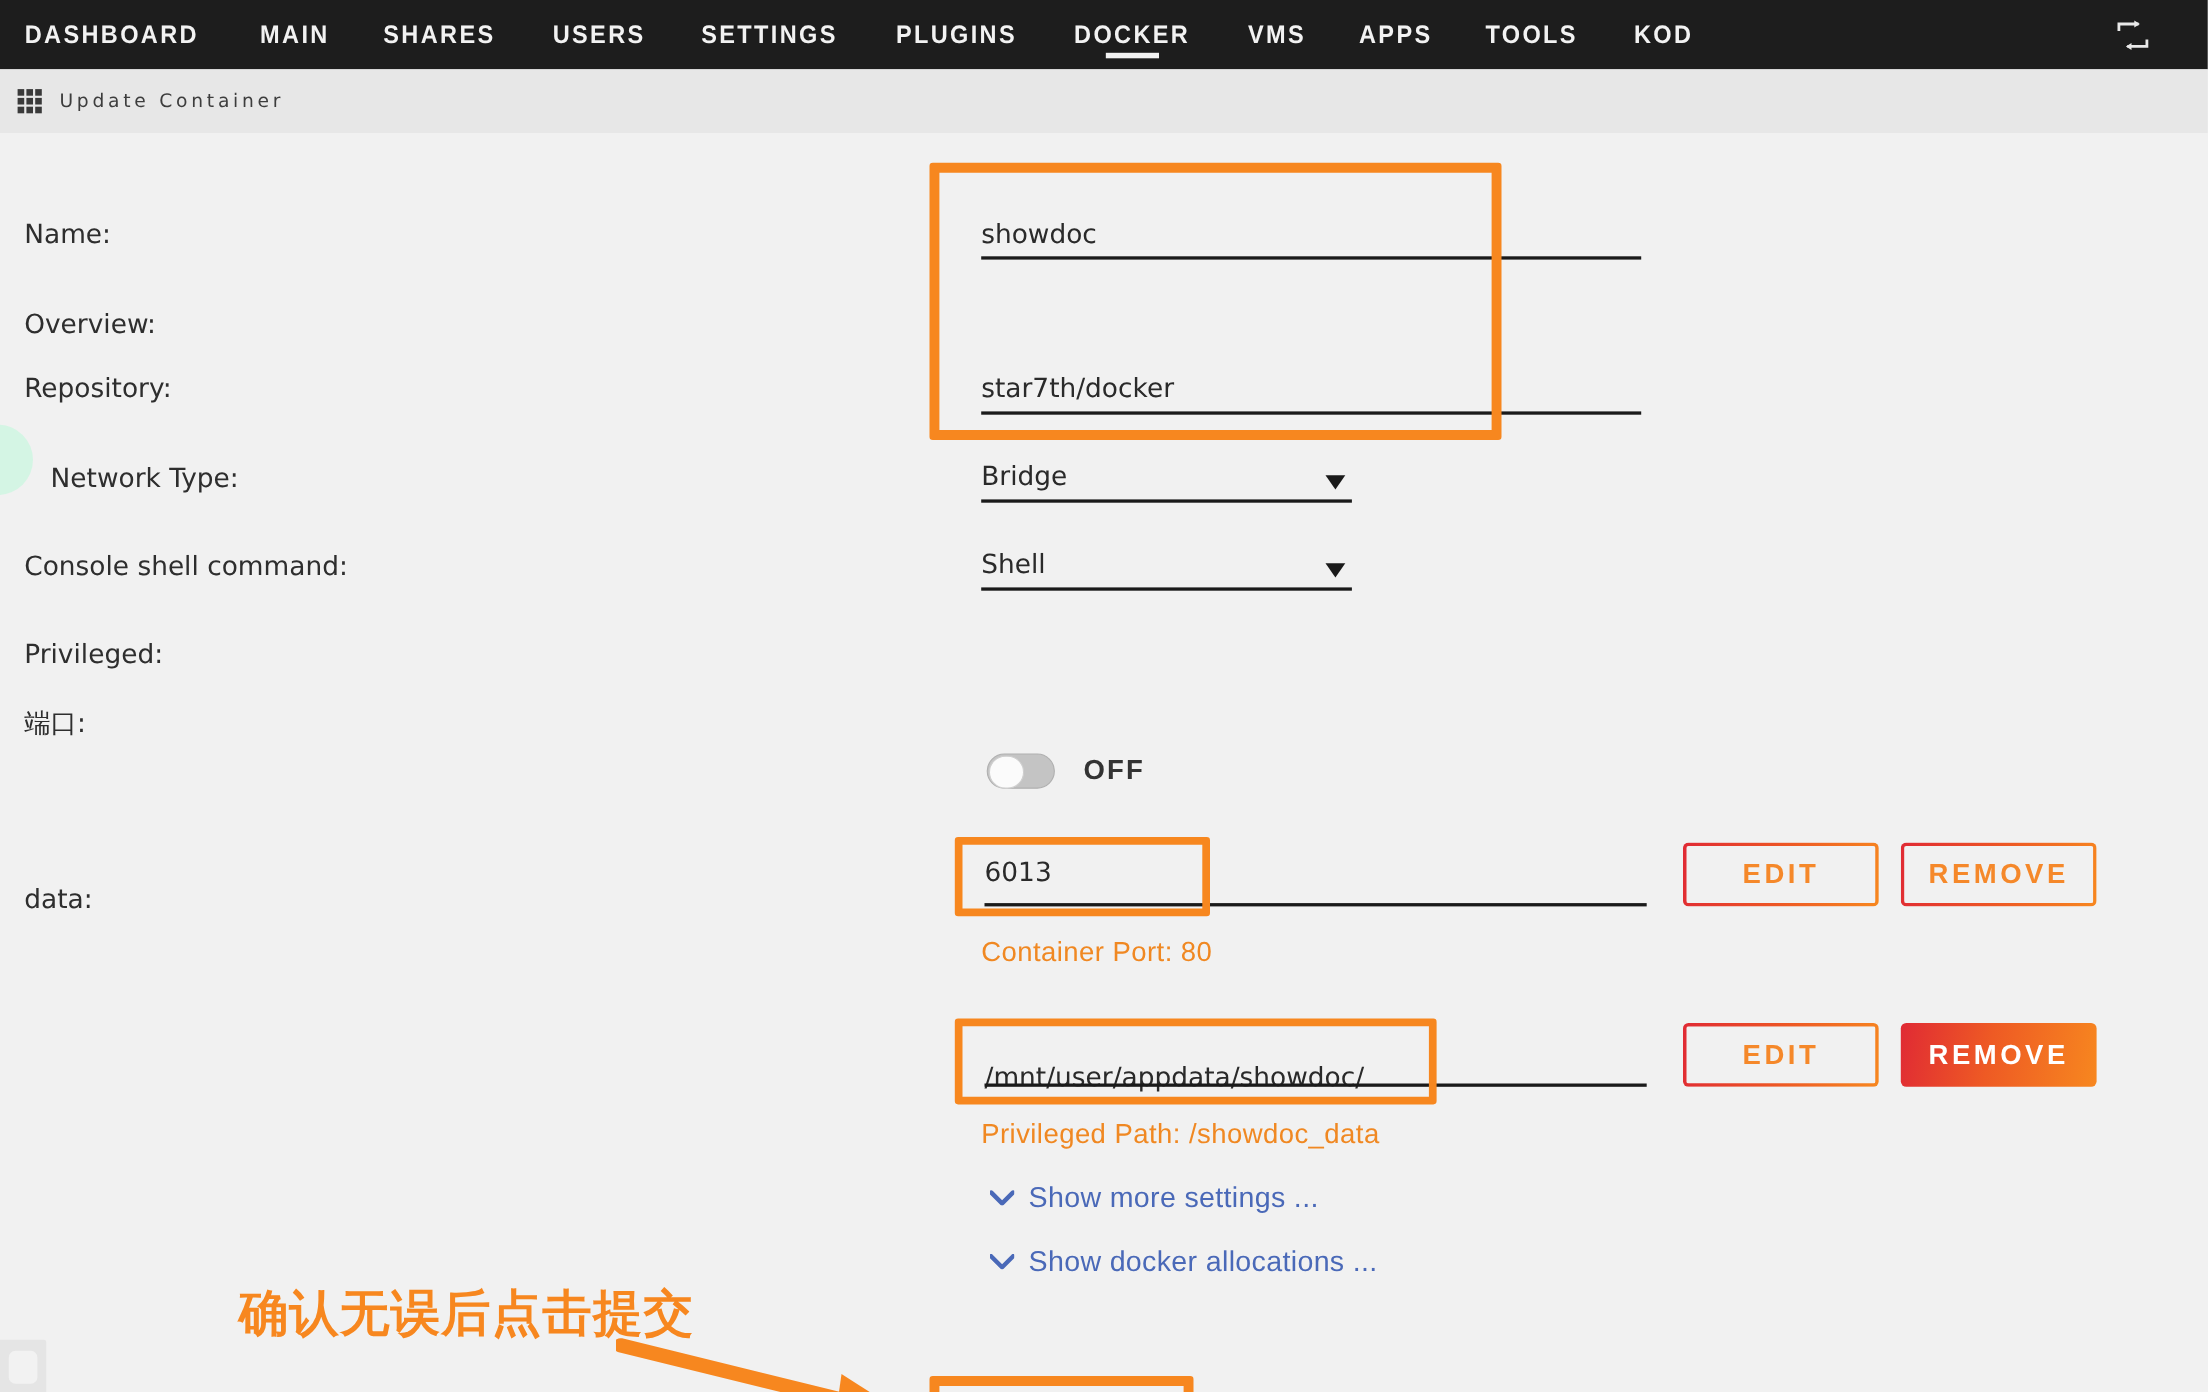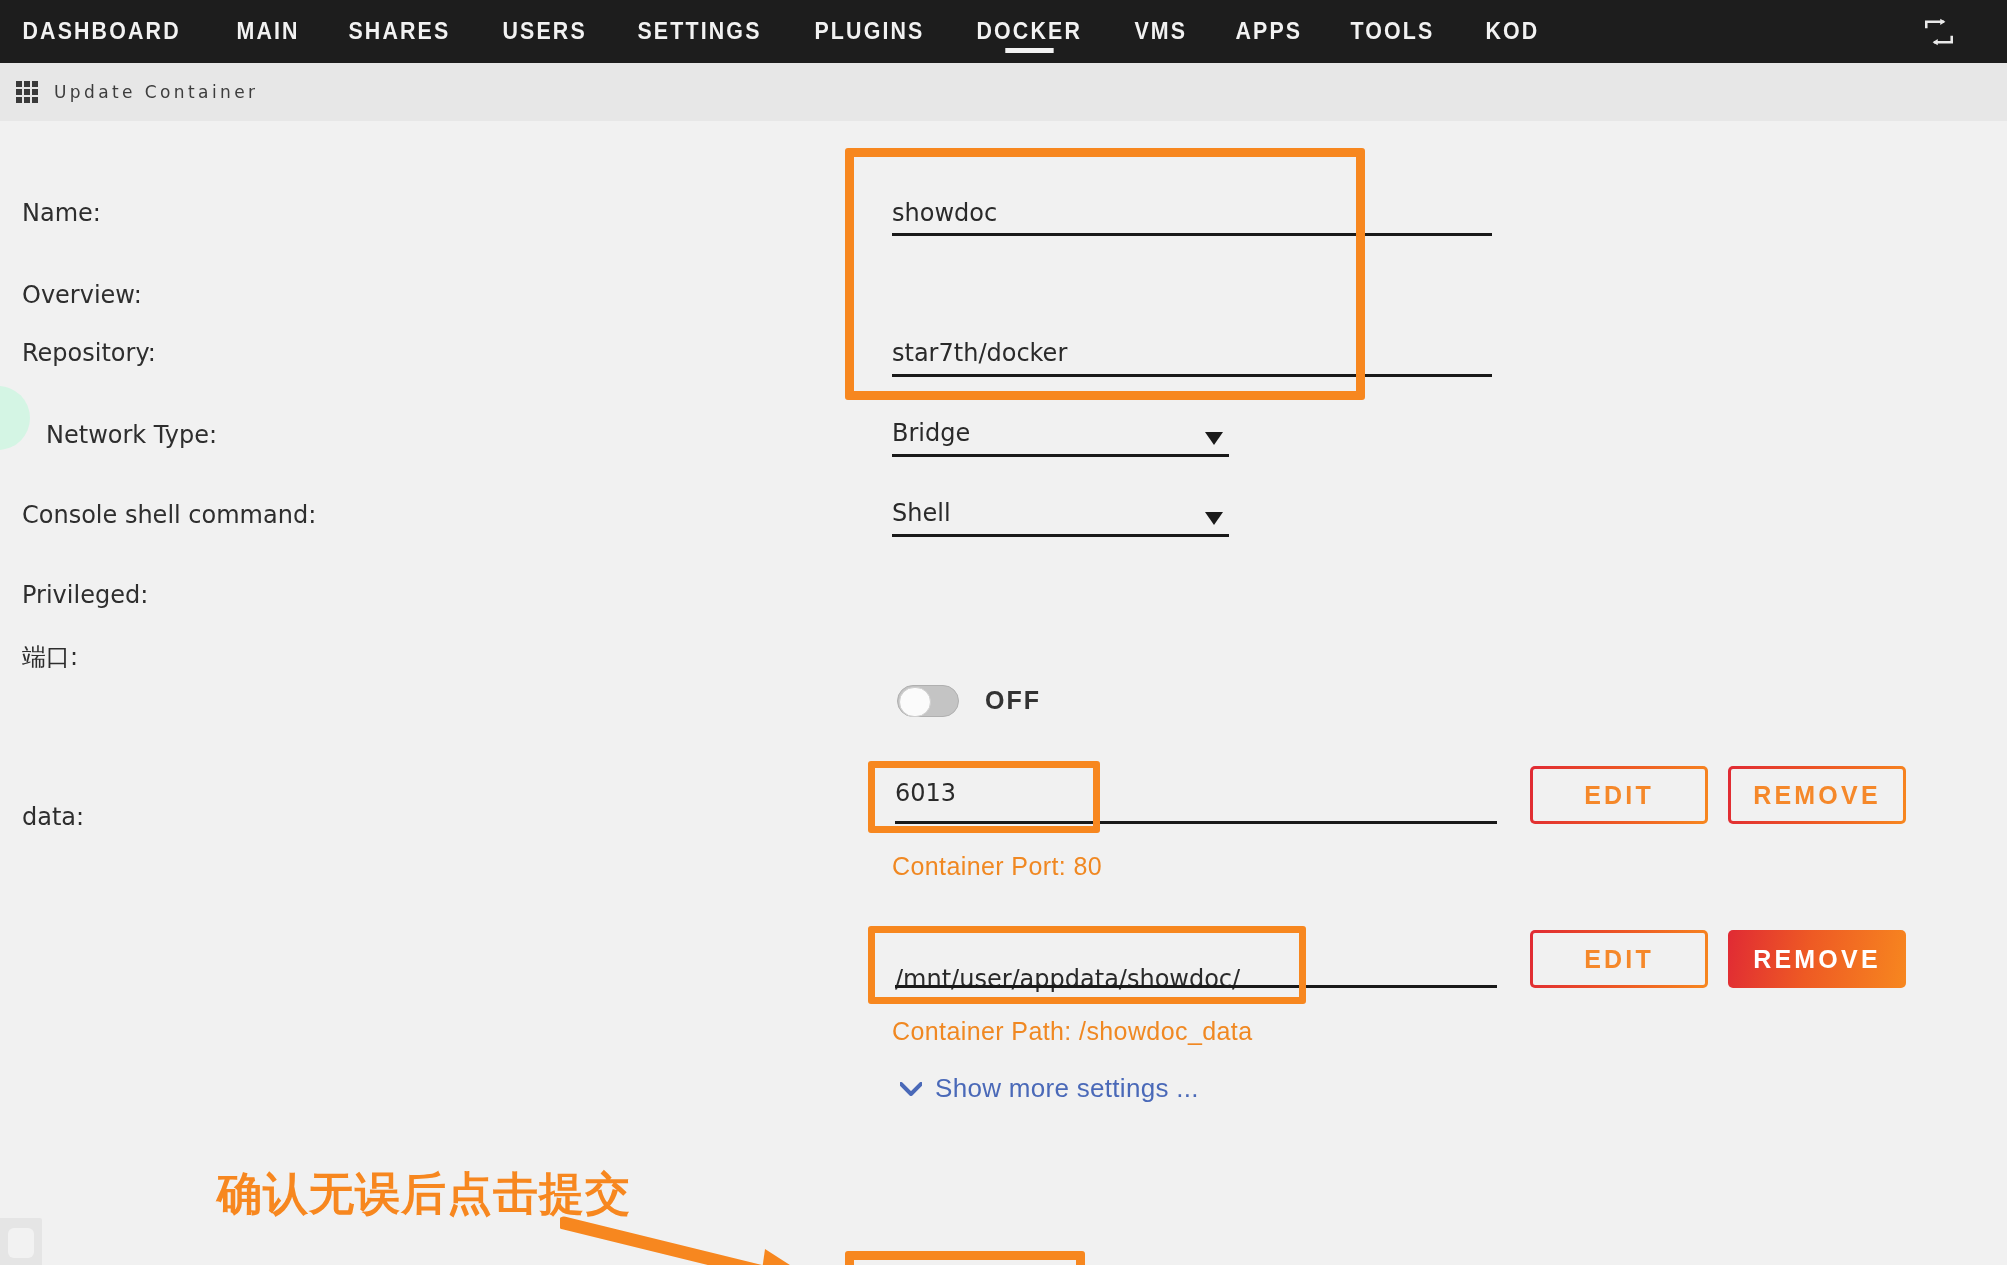--- a/index.html
+++ b/index.html
@@ -338,33 +338,41 @@
   <div id="toggle-label">OFF</div>
 
   <div class="field-val" style="left:895px; top:658px;">6013</div>
   <div class="field-line" style="left:895px; top:700px; width:602px;"></div>
   <div class="hint" style="left:892px; top:731px;">Container Port: 80</div>
   <div class="gbtn" style="left:1530px; top:645px; width:178px; height:58px;">EDIT</div>
   <div class="gbtn" style="left:1728px; top:645px; width:178px; height:58px;">REMOVE</div>
 
   <div class="field-val" style="left:895px; top:844px;">/mnt/user/appdata/showdoc/</div>
   <div class="field-line" style="left:895px; top:864px; width:602px;"></div>
-  <div class="hint" style="left:892px; top:896px;">Container Path: /showdoc_data</div>
+  <div class="hint" style="left:892px; top:896px;">Privileged Path: /showdoc_data</div>
   <div class="gbtn" style="left:1530px; top:809px; width:178px; height:58px;">EDIT</div>
   <div class="gbtn filled" style="left:1728px; top:809px; width:178px; height:58px;">REMOVE</div>
 
   <div class="blue-link" style="left:900px; top:952px;">
     <span class="ic">
       <svg width="22" height="14" viewBox="0 0 22 14">
           <path d="M1 2 L11 12 L21 2" stroke="#4a69b8" stroke-width="4" fill="none" stroke-linecap="round" stroke-linejoin="round"></path>
         </svg>
     </span>
     <span>Show more settings ...</span>
   </div>
 
+  <div class="blue-link" style="left:900px; top:1010px;">
+    <span class="ic">
+      <svg width="22" height="14" viewBox="0 0 22 14">
+          <path d="M1 2 L11 12 L21 2" stroke="#4a69b8" stroke-width="4" fill="none" stroke-linecap="round" stroke-linejoin="round"></path>
+        </svg>
+    </span>
+    <span>Show docker allocations ...</span>
+  </div>
 
 
   <div class="hl" style="left:845px; top:27px;  width:520px; height:252px;"></div>
   <div class="hl thin" style="left:868px; top:640px; width:232px; height:72px;"></div>
   <div class="hl thin" style="left:868px; top:805px; width:438px; height:78px;"></div>
   <div class="hl" style="left:845px; top:1130px; width:240px; height:100px;"></div>
 
   <div id="cn-note">确认无误后点击提交</div>
   <svg id="arrow-svg" viewBox="0 0 290 100">
     <path d="M4 12 L232 68" stroke="#f7871f" stroke-width="13" stroke-linecap="round" fill="none"></path>

